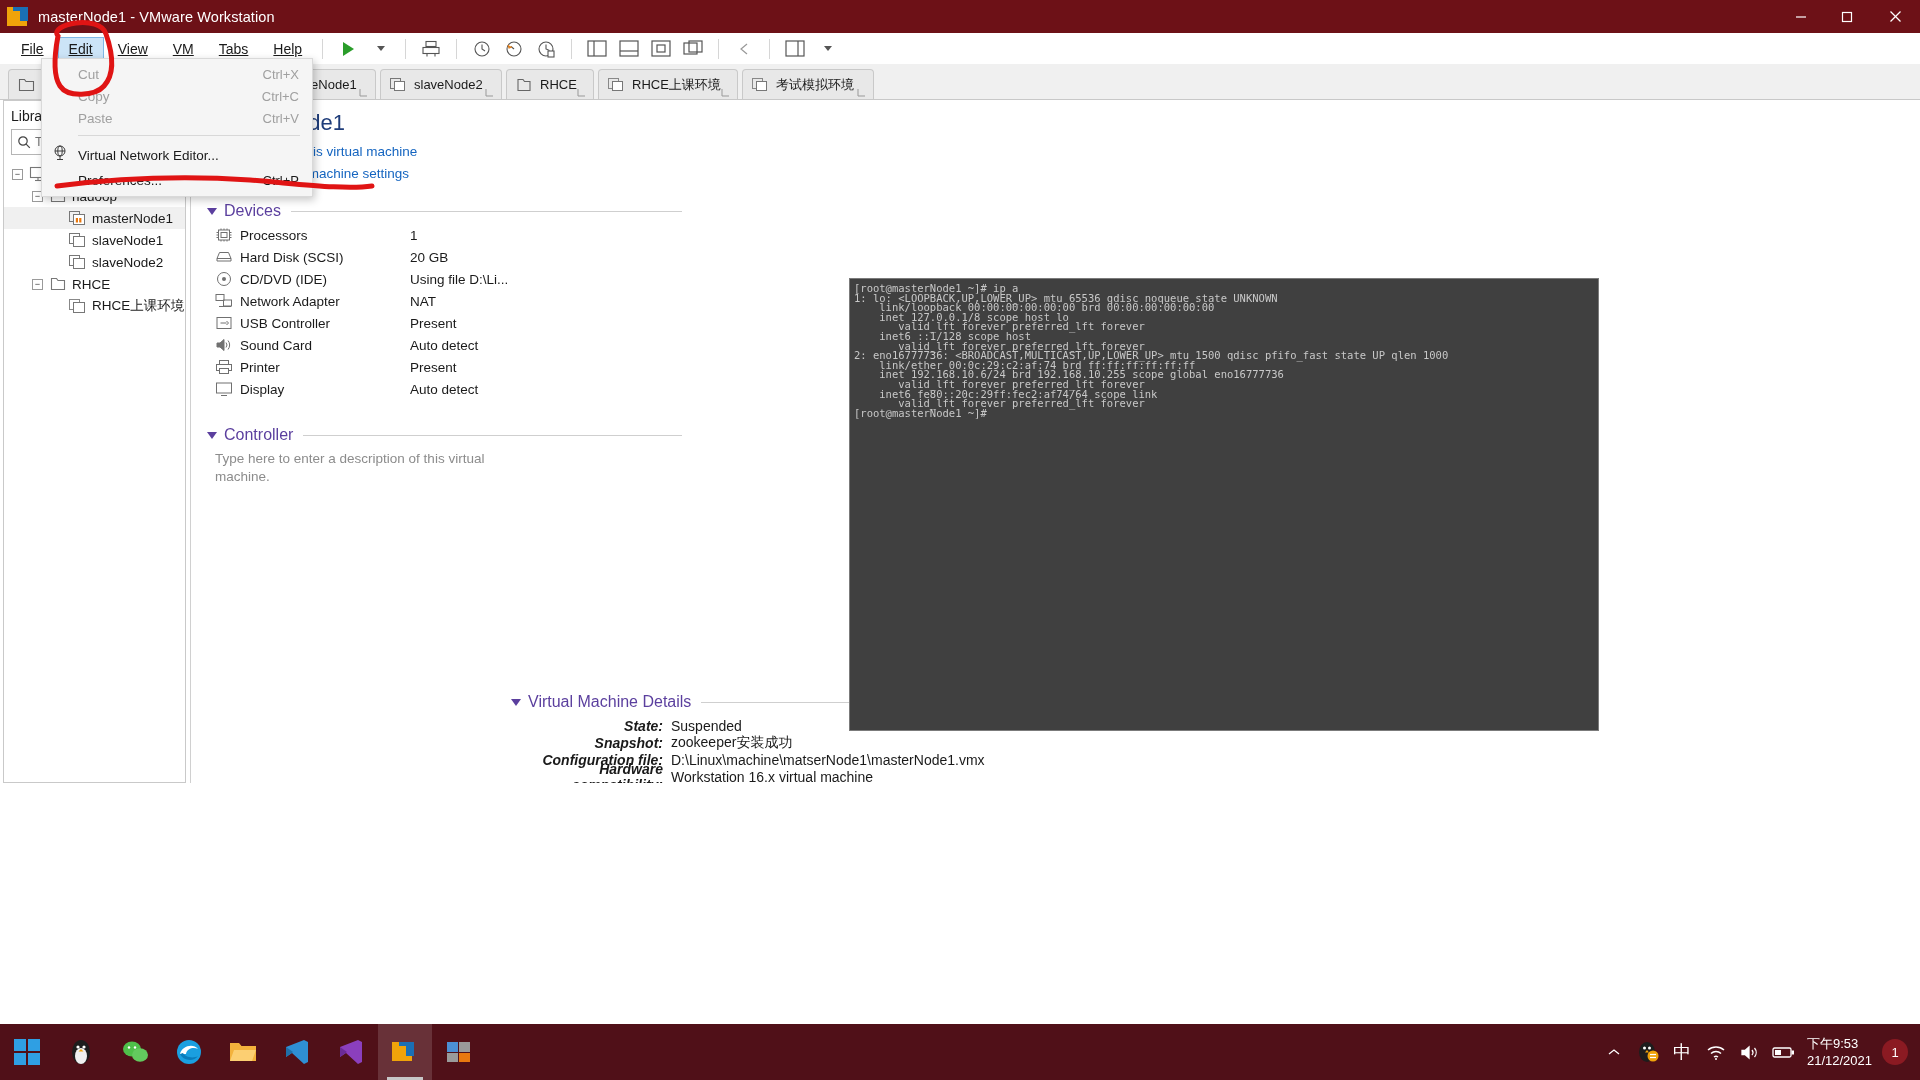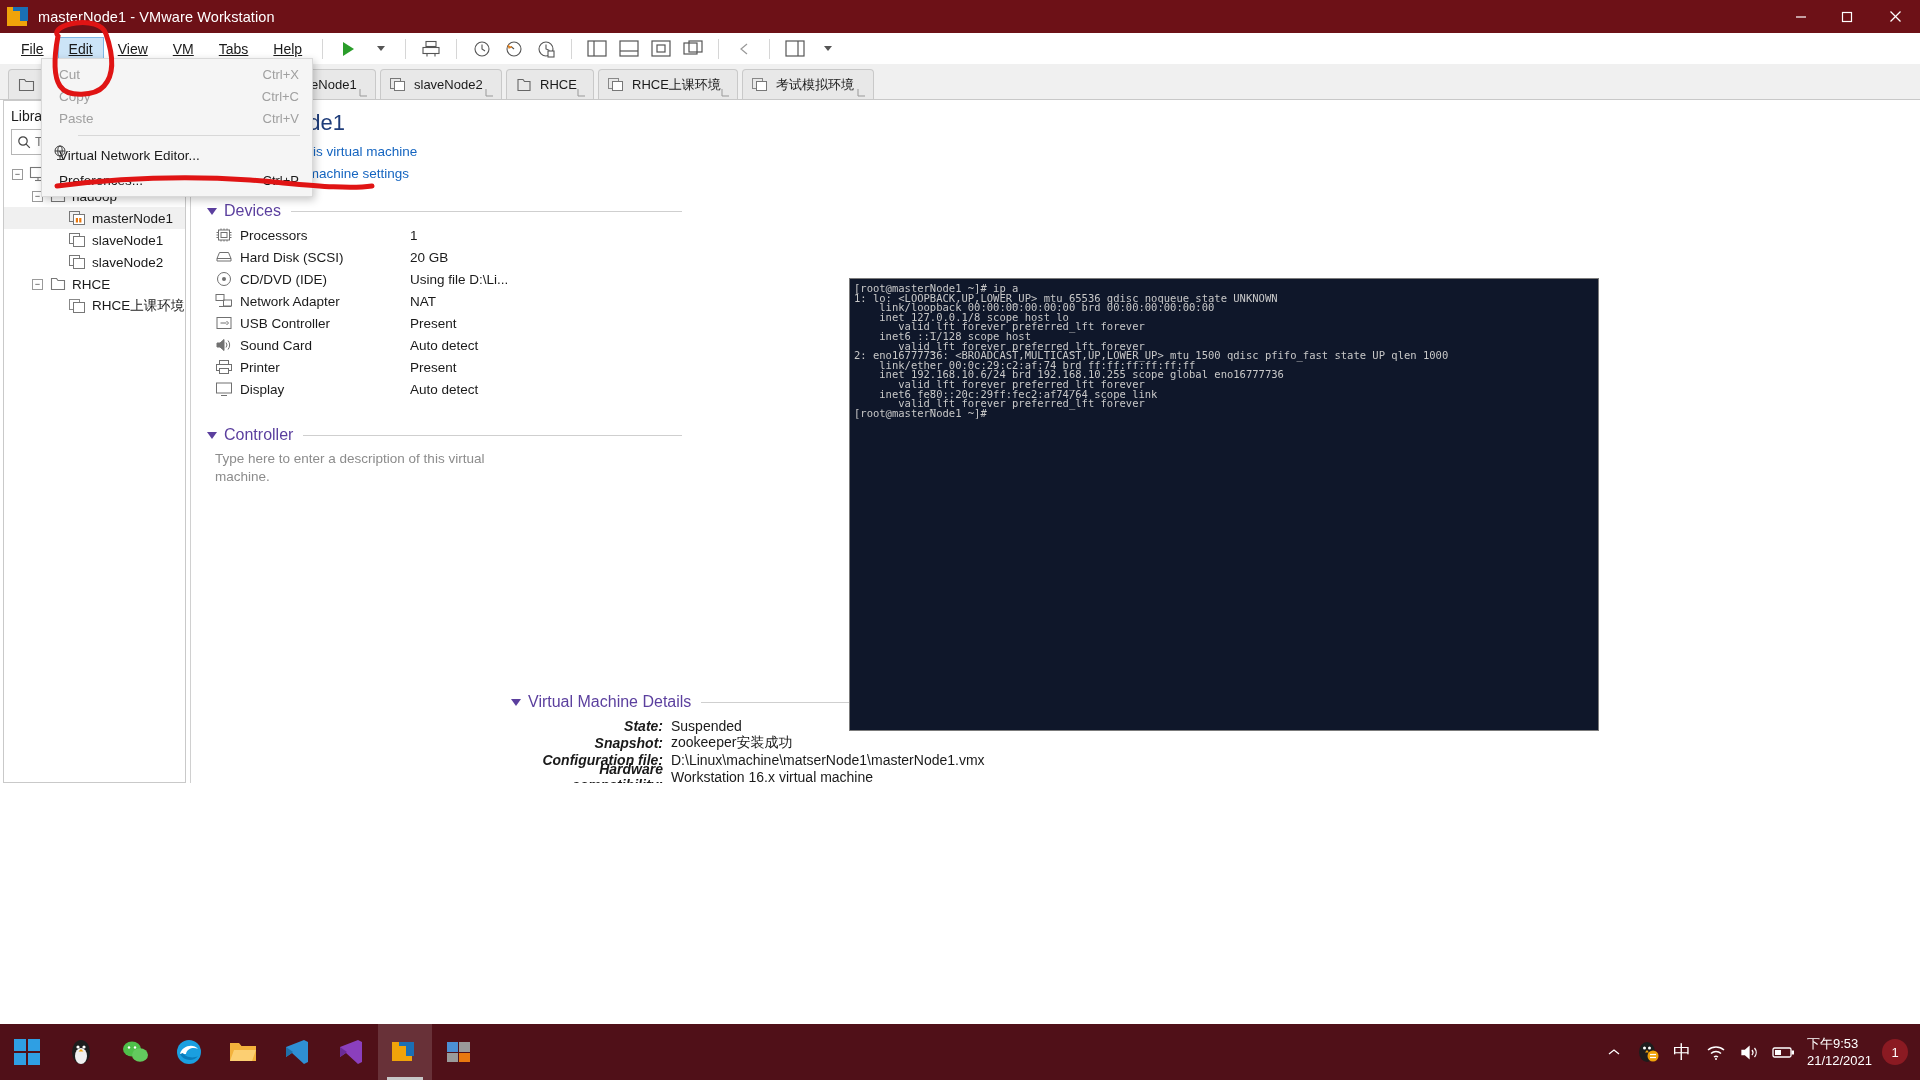--- a/index.html
+++ b/index.html
@@ -48,21 +48,21 @@
 
   
   .dropdown {
     position: absolute; left: 41px; top: 58px; width: 272px;
     background: #f5f5f5; border: 1px solid #d9d9d9;
     box-shadow: 2px 3px 8px rgba(0,0,0,.22);
     padding: 4px 0 4px 0; z-index: 60;
   }
   .dd-item {
     height: 22px; display: flex; align-items: center;
-    font-size: 13.5px; padding-left: 17px; position: relative;
+    font-size: 13.5px; padding-left: 36px; position: relative;
   }
   .dd-item.disabled { color: #a0a0a0; }
   .dd-item.enabled { color: #1a1a1a; }
   .dd-shortcut { position: absolute; right: 13px; font-size: 13px; }
   .dd-sep { height: 1px; background: #d8d8d8; margin: 6px 12px 6px 36px; }
   .dd-icon { position: absolute; left: 10px; top: 3px; width: 16px; height: 16px; }
 
   
   .tabbar {
     position: absolute; top: 64px; left: 0; width: 1920px; height: 36px;
@@ -135,21 +135,21 @@
   .dev-name { width: 170px; }
   .dev-val { color: #1a1a1a; }
 
   .desc-text {
     margin: 6px 0 0 24px; font-size: 13.5px; color: #8c8c8c; max-width: 290px; line-height: 1.35;
   }
 
   
   .console {
     position: absolute; left: 658px; top: 178px; width: 750px; height: 453px;
-    background: #0f172a; border: 1px solid #7b7b7b; overflow: hidden;
+    background: #404040; border: 1px solid #7b7b7b; overflow: hidden;
     padding: 5px 0 0 4px;
   }
   .console pre {
     font-family: "DejaVu Sans Mono", "Liberation Mono", monospace;
     font-size: 10.5px; line-height: 9.6px; color: #c8c8c8; white-space: pre;
   }
 
   
   .details { position: absolute; left: 0; top: 575px; width: 1100px; }
   .det-rows { margin-top: 6px; font-size: 14px; }

